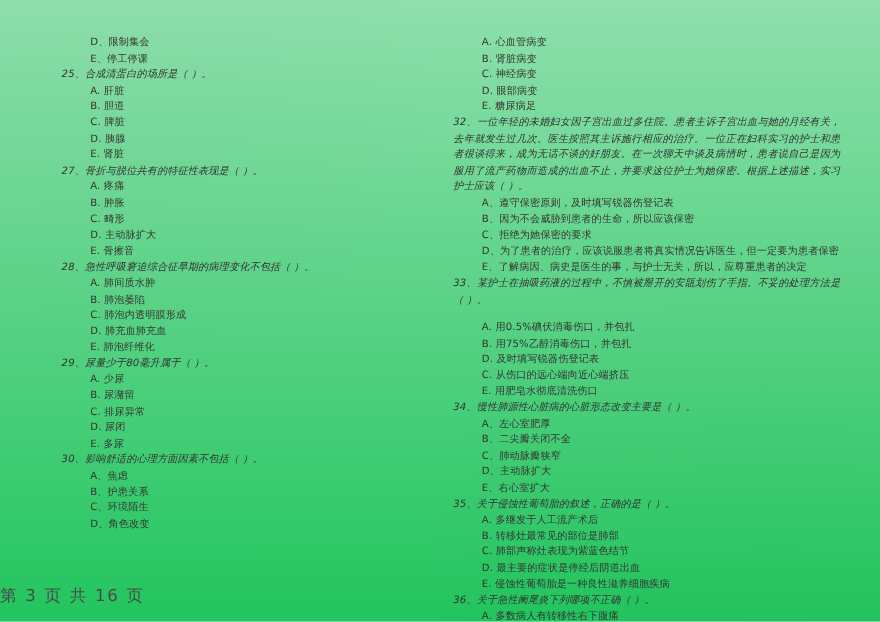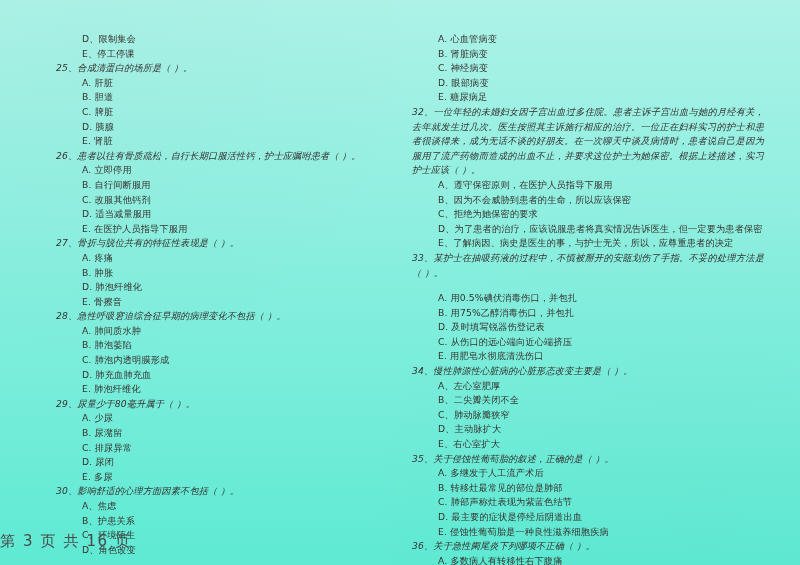--- a/index.html
+++ b/index.html
@@ -11,21 +11,21 @@
     height: 565px;
     background: #ffffff;
     font-family: "DejaVu Sans", "Liberation Sans", sans-serif;
     color: #2b2b2b;
     overflow: hidden;
   }
   .page {
     position: relative;
     width: 800px;
     height: 565px;
-    background: #5eead4;
+    background: #22c55e;
     box-sizing: border-box;
   }
   .columns {
     position: absolute;
     top: 32px;
     left: 0;
     width: 800px;
     height: 485px;
     display: flex;
     gap: 0px;
@@ -103,34 +103,27 @@
 
       <div class="q">
         <div class="q-stem">25、合成清蛋白的场所是（      ）。</div>
         <div class="opt">A. 肝脏</div>
         <div class="opt">B. 胆道</div>
         <div class="opt">C. 脾脏</div>
         <div class="opt">D. 胰腺</div>
         <div class="opt">E. 肾脏</div>
       </div>
 
-      <div class="q">
-        <div class="q-stem">26、患者以往有骨质疏松，自行长期口服活性钙，护士应嘱咐患者（      ）。</div>
-        <div class="opt">A. 立即停用</div>
-        <div class="opt">B. 自行间断服用</div>
-        <div class="opt">C. 改服其他钙剂</div>
-        <div class="opt">D. 适当减量服用</div>
-        <div class="opt">E. 在医护人员指导下服用</div>
-      </div>
 
       <div class="q">
         <div class="q-stem">27、骨折与脱位共有的特征性表现是（      ）。</div>
         <div class="opt">A. 疼痛</div>
         <div class="opt">B. 肿胀</div>
-        <div class="opt">D. 肺泡纤维化</div>
+        <div class="opt">C. 畸形</div>
+        <div class="opt">D. 主动脉扩大</div>
         <div class="opt">E. 骨擦音</div>
       </div>
 
       <div class="q">
         <div class="q-stem">28、急性呼吸窘迫综合征早期的病理变化不包括（      ）。</div>
         <div class="opt">A. 肺间质水肿</div>
         <div class="opt">B. 肺泡萎陷</div>
         <div class="opt">C. 肺泡内透明膜形成</div>
         <div class="opt">D. 肺充血肺充血</div>
         <div class="opt">E. 肺泡纤维化</div>
@@ -161,21 +154,21 @@
       <div class="q">
         <div class="opt">A. 心血管病变</div>
         <div class="opt">B. 肾脏病变</div>
         <div class="opt">C. 神经病变</div>
         <div class="opt">D. 眼部病变</div>
         <div class="opt">E. 糖尿病足</div>
       </div>
 
       <div class="q">
         <div class="q-stem">32、一位年轻的未婚妇女因子宫出血过多住院。患者主诉子宫出血与她的月经有关，去年就发生过几次。医生按照其主诉施行相应的治疗。一位正在妇科实习的护士和患者很谈得来，成为无话不谈的好朋友。在一次聊天中谈及病情时，患者说自己是因为服用了流产药物而造成的出血不止，并要求这位护士为她保密。根据上述描述，实习护士应该（      ）。</div>
-        <div class="opt wide">A、遵守保密原则，在医护人员指导下服用</div>
+        <div class="opt wide">A、遵守保密原则，及时填写锐器伤登记表</div>
         <div class="opt wide">B、因为不会威胁到患者的生命，所以应该保密</div>
         <div class="opt wide">C、拒绝为她保密的要求</div>
         <div class="opt wide">D、为了患者的治疗，应该说服患者将真实情况告诉医生，但一定要为患者保密</div>
         <div class="opt wide">E、了解病因、病史是医生的事，与护士无关，所以，应尊重患者的决定</div>
       </div>
 
       <div class="q">
         <div class="q-stem">33、某护士在抽吸药液的过程中，不慎被掰开的安瓿划伤了手指。不妥的处理方法是（      ）。</div>
         <div class="spacer-md"></div>
         <div class="opt">A. 用0.5%碘伏消毒伤口，并包扎</div>

